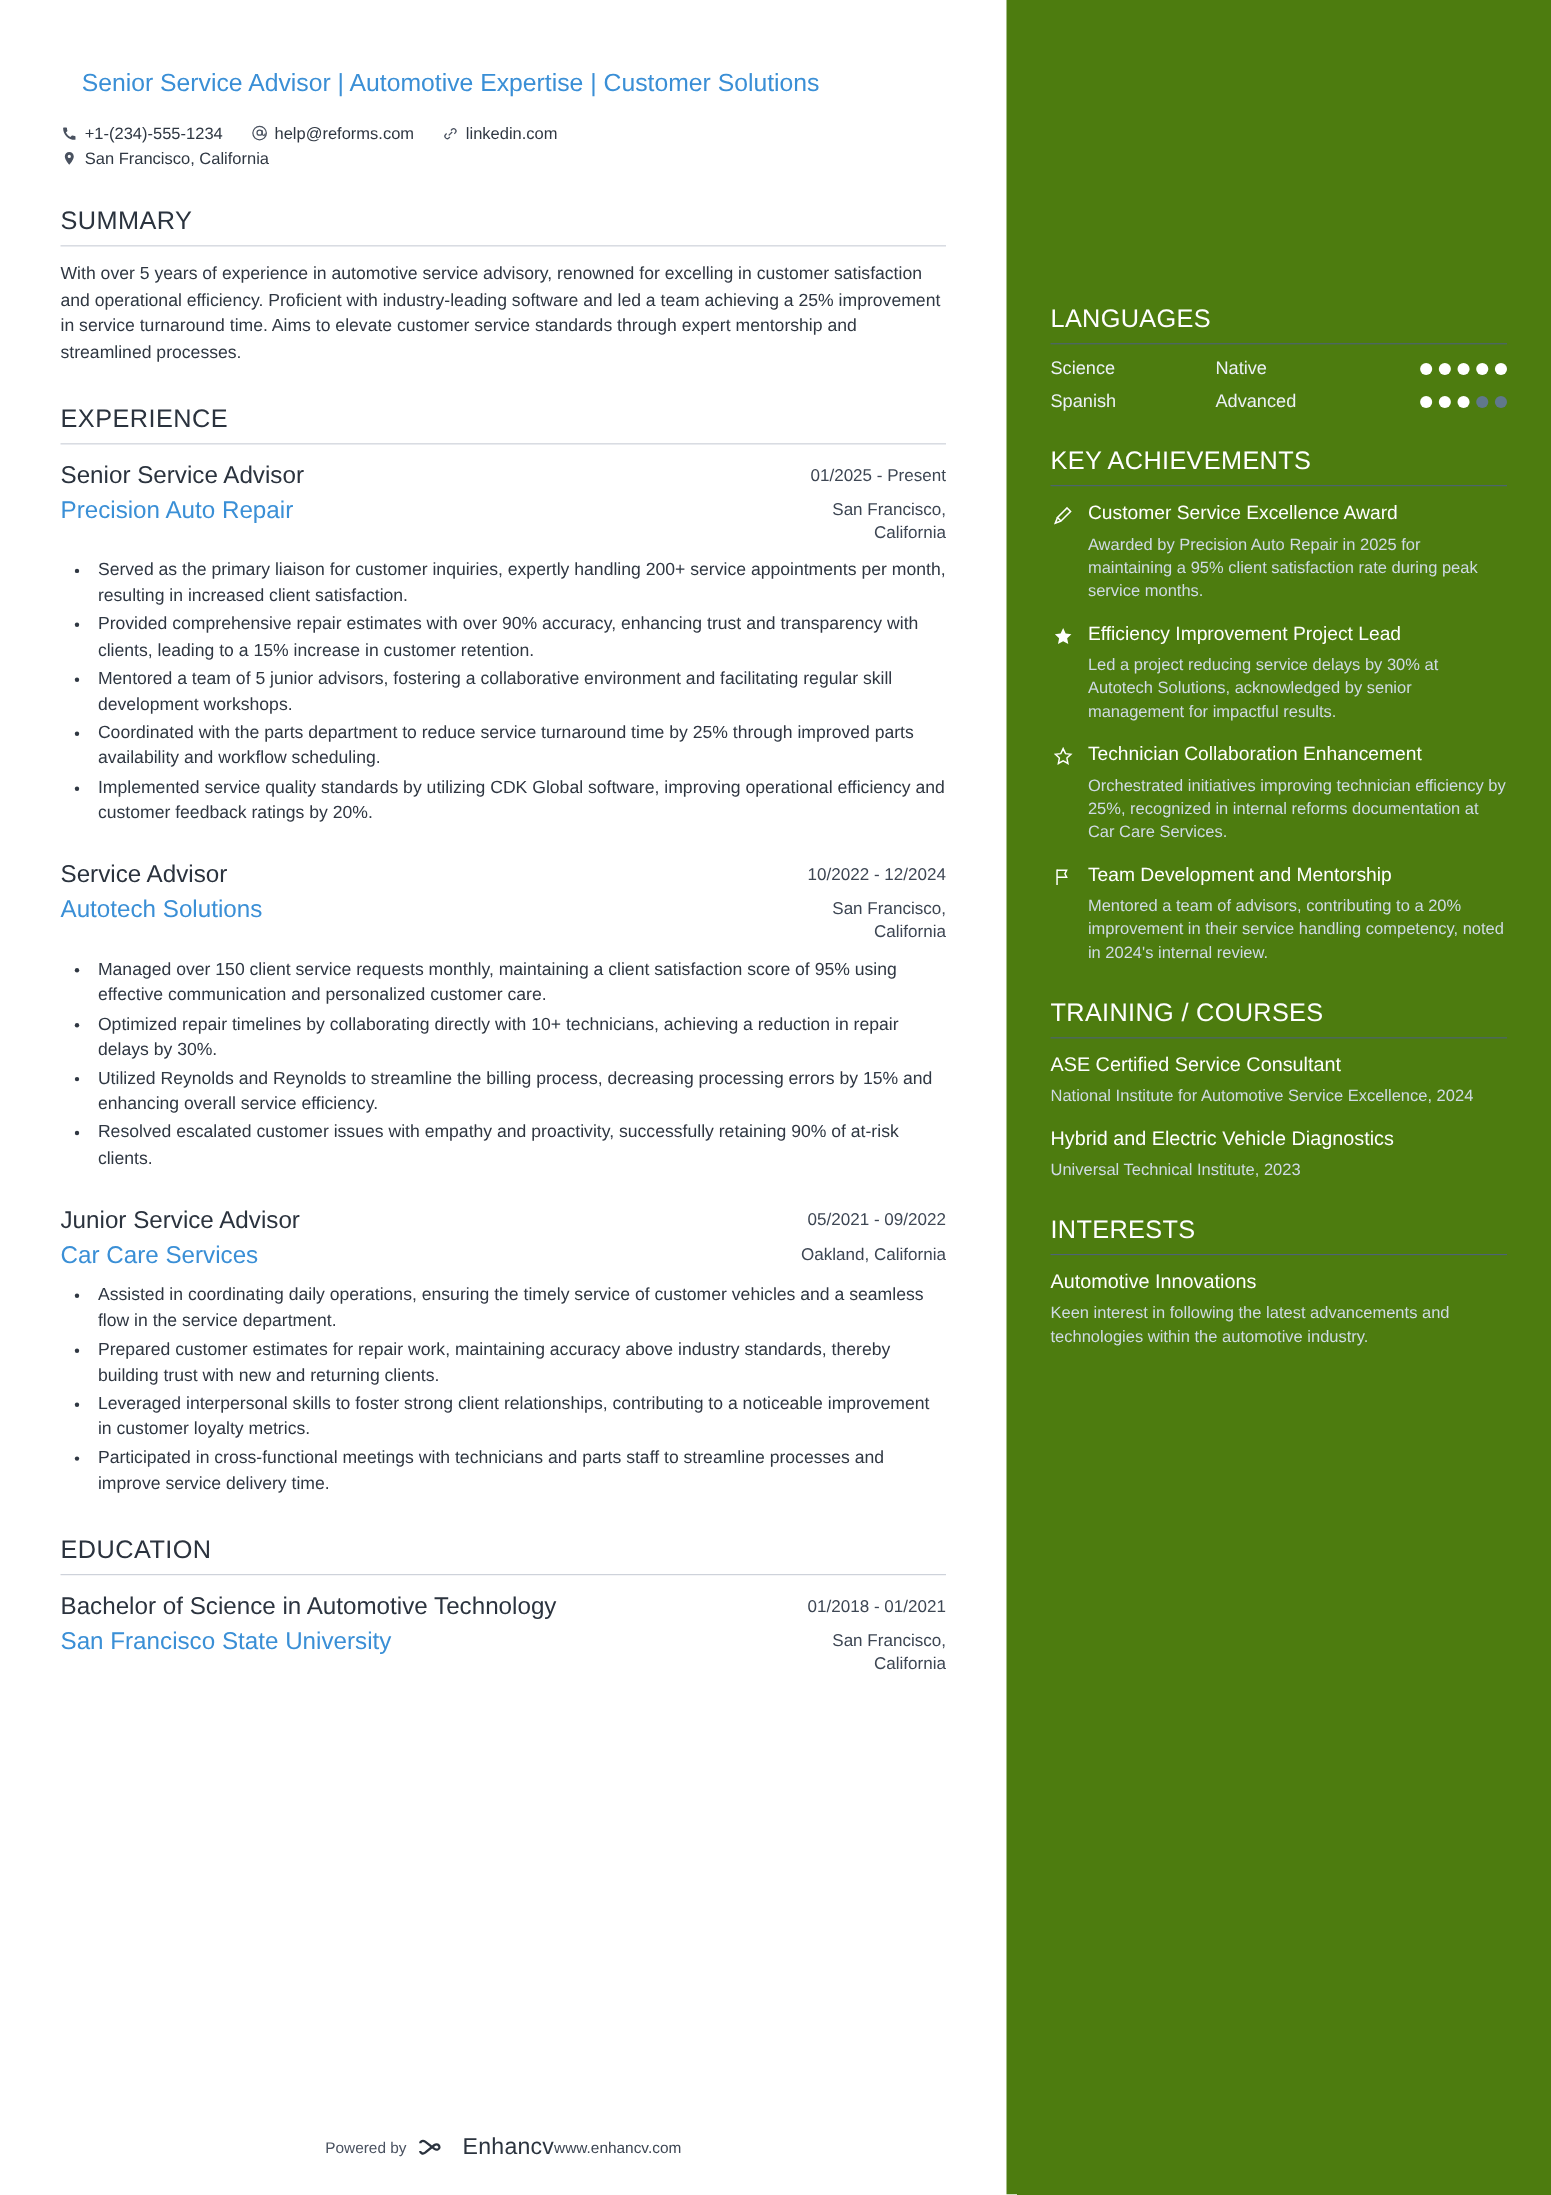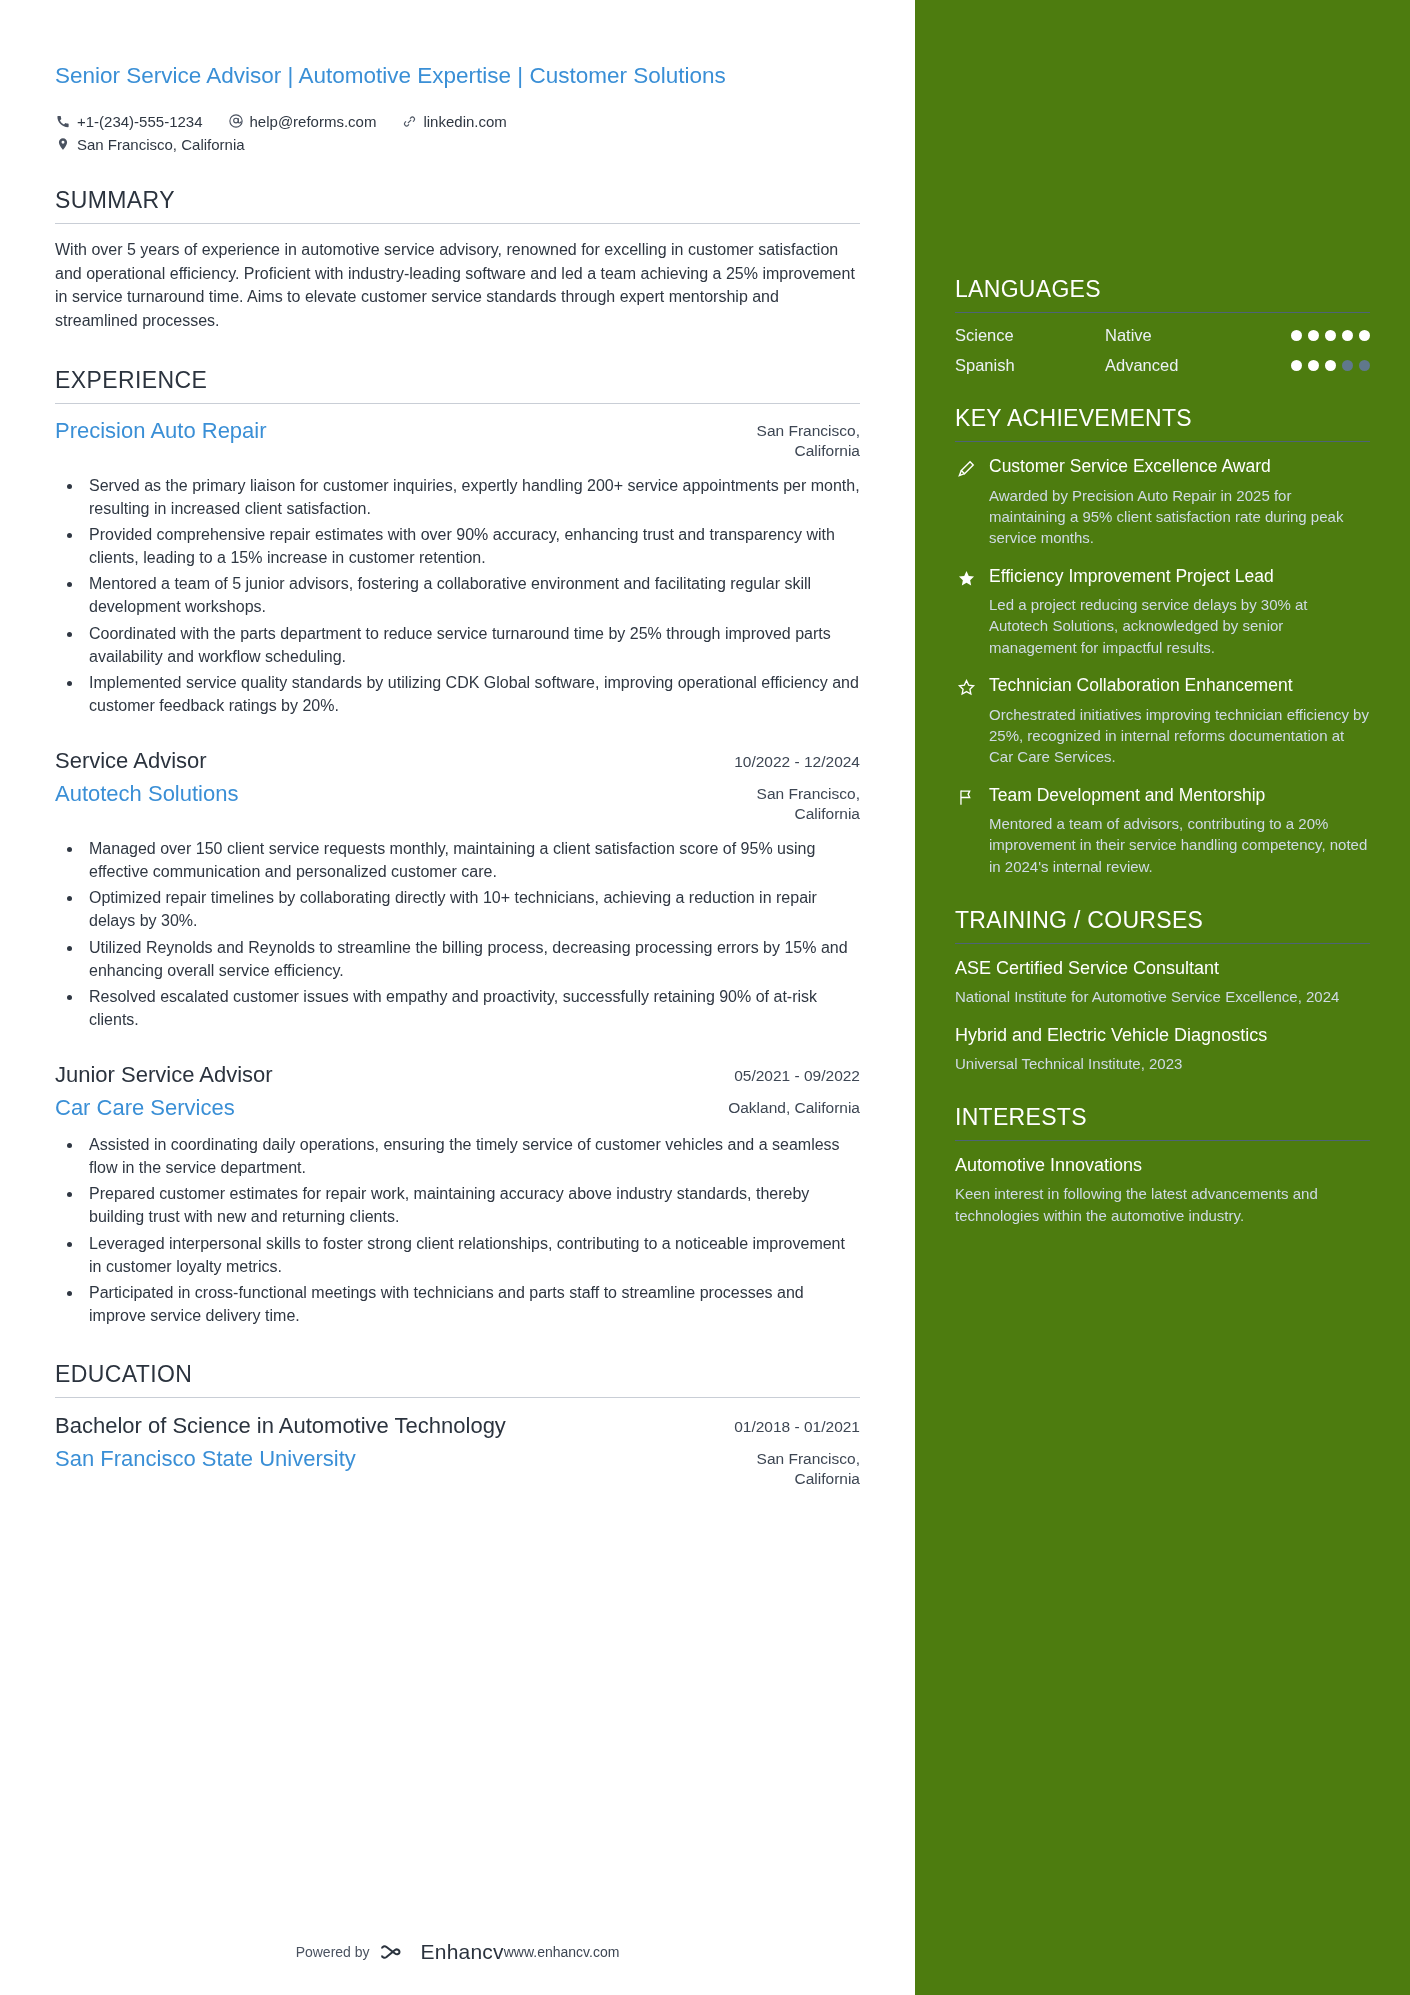--- a/index.html
+++ b/index.html
@@ -27,20 +27,21 @@
     letter-spacing: 0.5px;
     color: #1f2733;
     line-height: 1.15;
   }
   .headline {
     font-size: 22.5px;
     color: #3a8fd6;
     line-height: 1.33;
     margin-top: 9px;
     max-width: 690px;
+    text-align: right;
   }
   .contact-rows {
     margin-top: 22px;
     font-size: 15px;
     color: #2f3742;
   }
   .contact-line {
     display: flex;
     align-items: center;
     gap: 7px;
@@ -301,20 +302,24 @@
     </div>
 
     <h2 class="sec">SUMMARY</h2>
     <div class="sec-rule"></div>
     <div class="summary-text">With over 5 years of experience in automotive service advisory, renowned for excelling in customer satisfaction and operational efficiency. Proficient with industry-leading software and led a team achieving a 25% improvement in service turnaround time. Aims to elevate customer service standards through expert mentorship and streamlined processes.</div>
 
     <h2 class="sec">EXPERIENCE</h2>
     <div class="sec-rule"></div>
 
     <div class="job">
+      <div class="job-head">
+        <div class="job-title">Senior Service Advisor</div>
+        <div class="job-date">01/2025 - Present</div>
+      </div>
       <div class="job-sub">
         <div class="company">Precision Auto Repair</div>
         <div class="location">San Francisco, California</div>
       </div>
       <ul class="bullets">
         <li>Served as the primary liaison for customer inquiries, expertly handling 200+ service appointments per month, resulting in increased client satisfaction.</li>
         <li>Provided comprehensive repair estimates with over 90% accuracy, enhancing trust and transparency with clients, leading to a 15% increase in customer retention.</li>
         <li>Mentored a team of 5 junior advisors, fostering a collaborative environment and facilitating regular skill development workshops.</li>
         <li>Coordinated with the parts department to reduce service turnaround time by 25% through improved parts availability and workflow scheduling.</li>
         <li>Implemented service quality standards by utilizing CDK Global software, improving operational efficiency and customer feedback ratings by 20%.</li>

